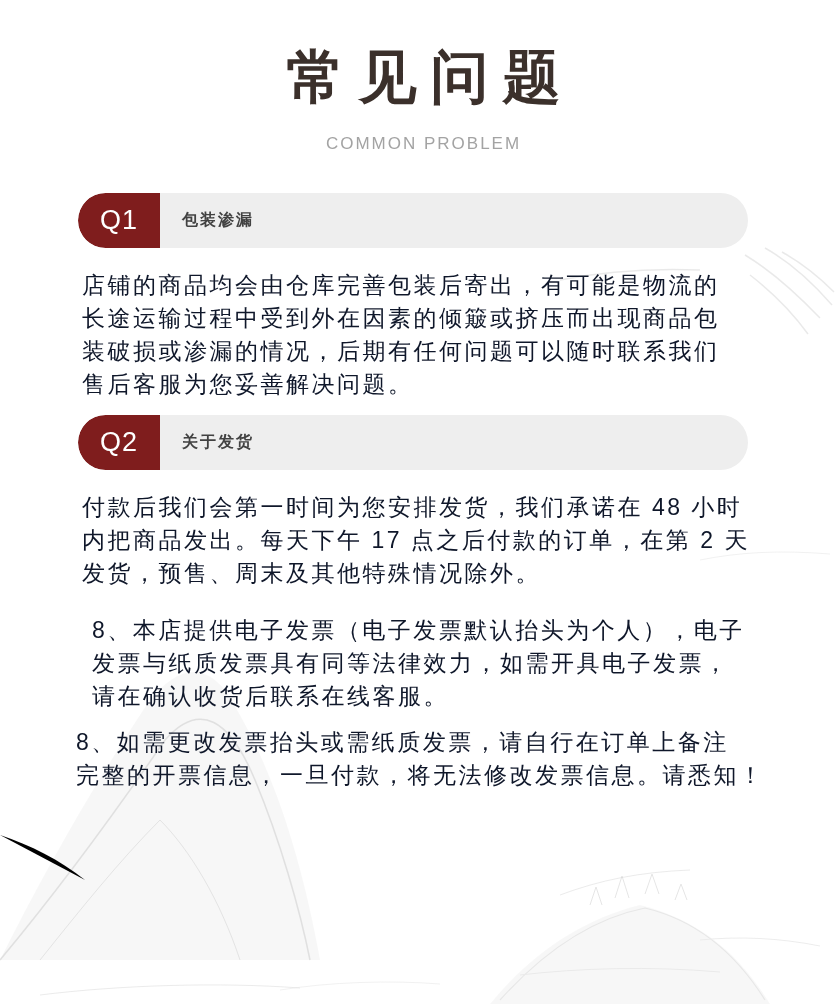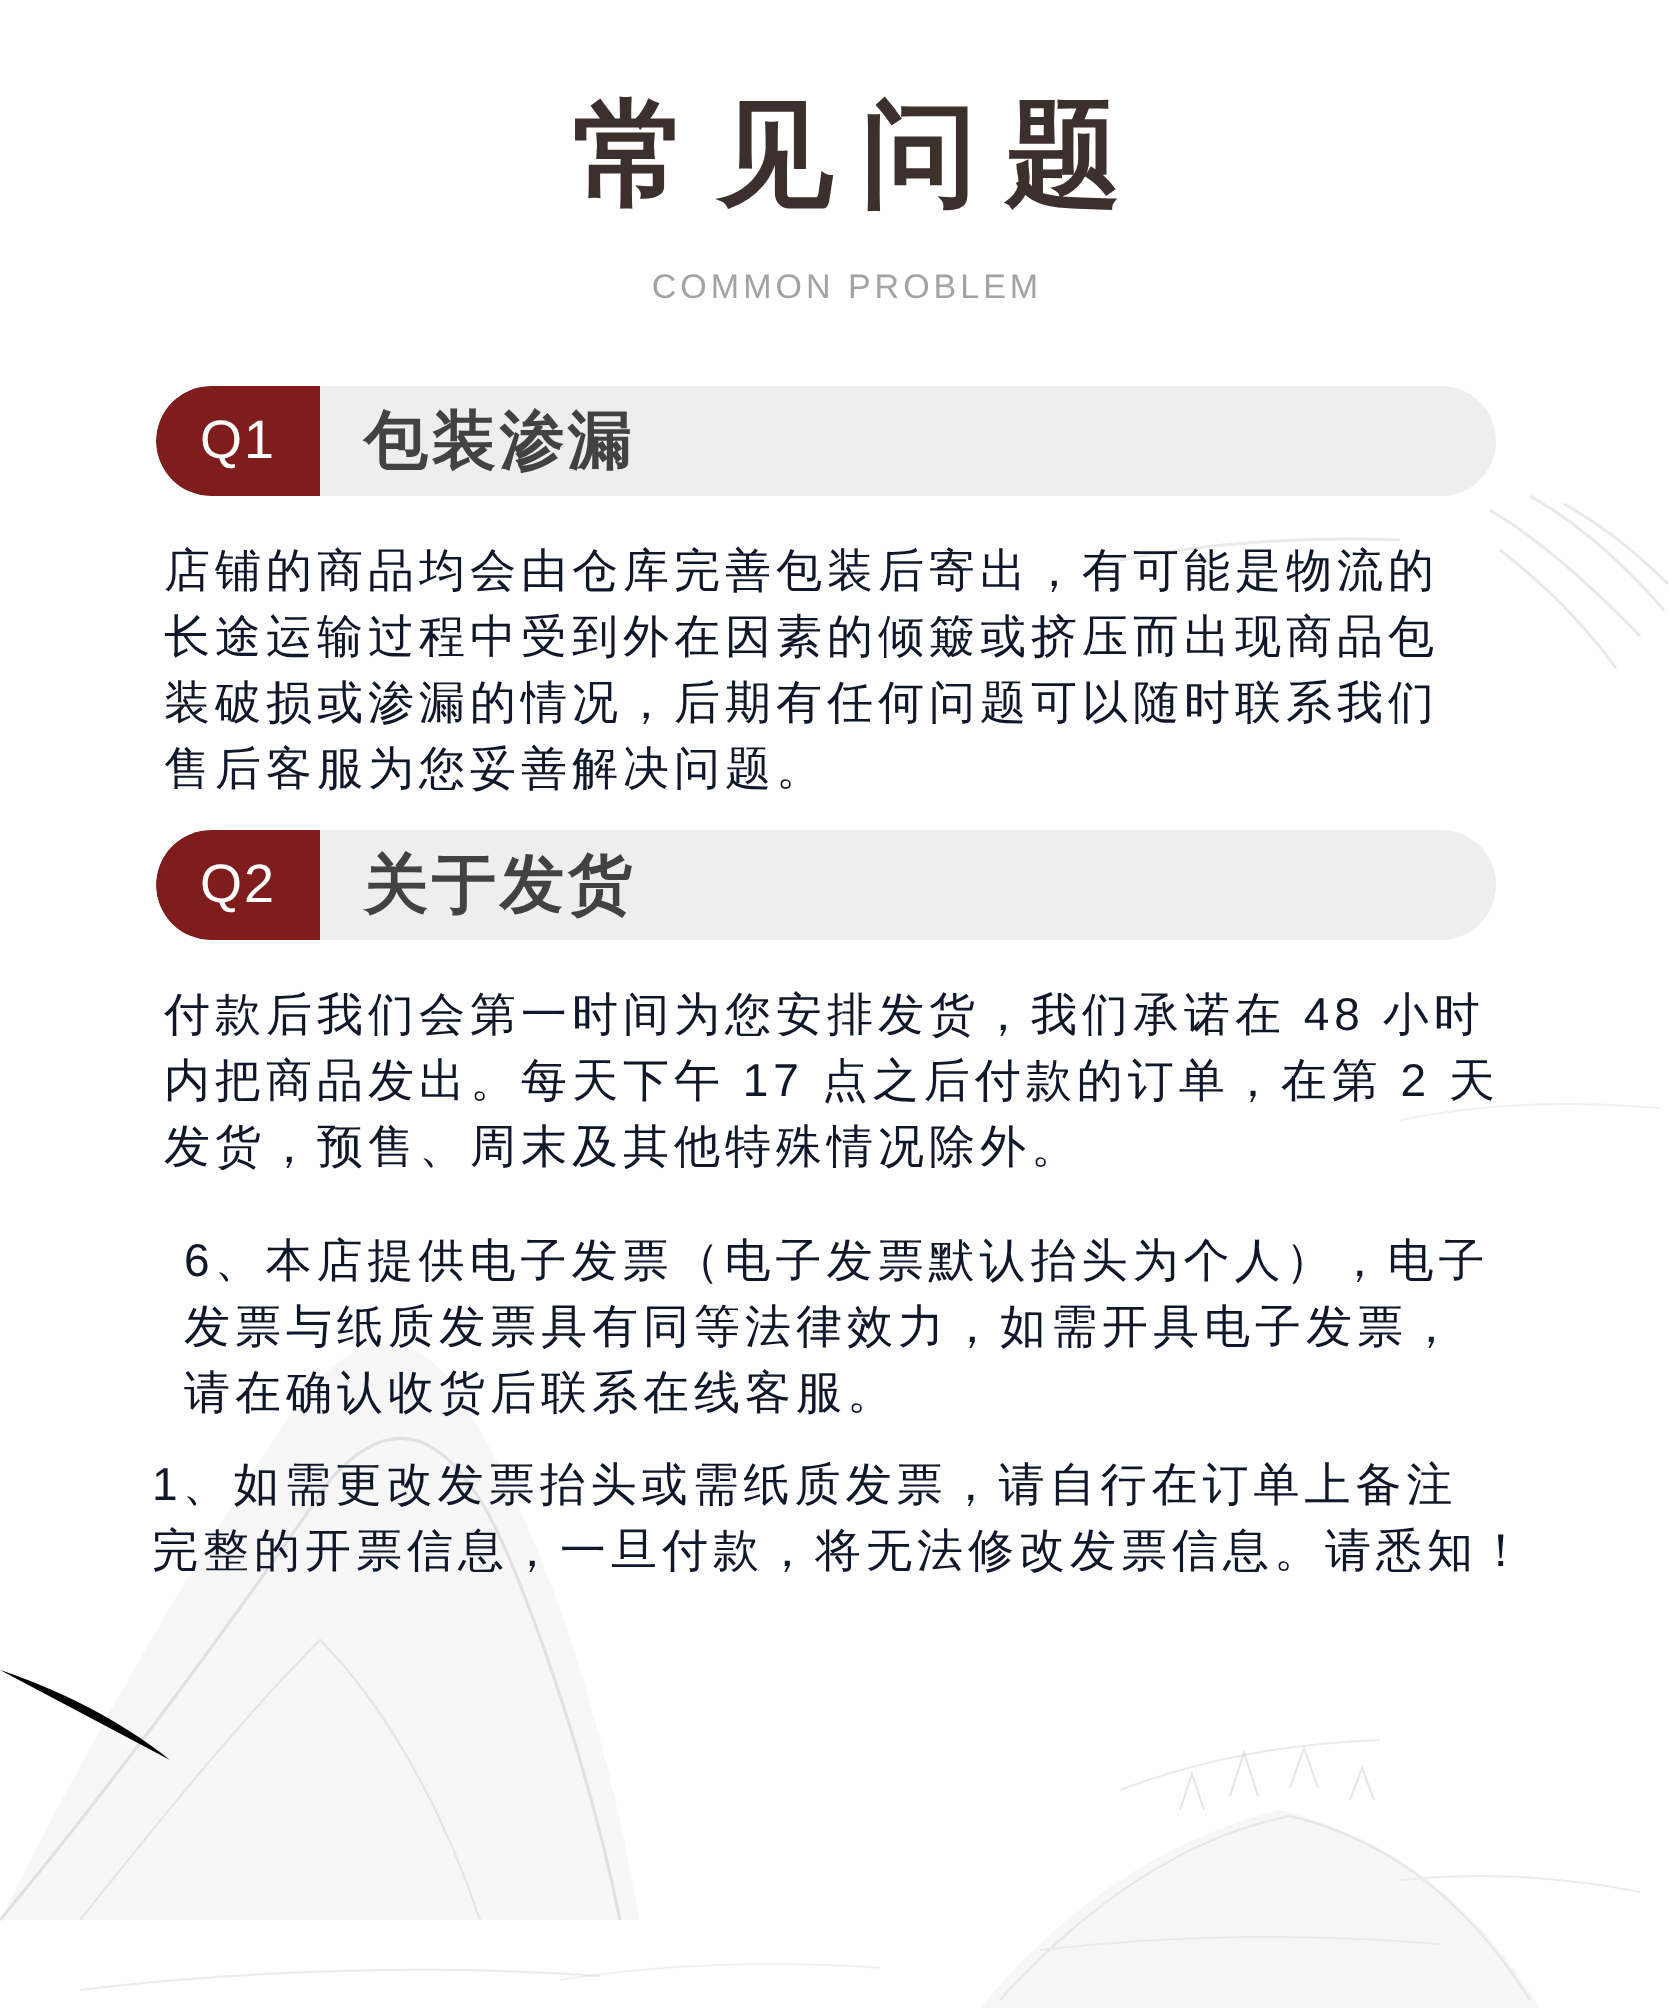--- a/index.html
+++ b/index.html
@@ -67,21 +67,21 @@
     color: #ffffff;
     font-size: 27px;
     font-weight: 400;
     display: flex;
     align-items: center;
     justify-content: center;
     letter-spacing: 1px;
   }
   .q-label {
     margin-left: 22px;
-    font-size: 32px;
+    font-size: 16px;
     font-weight: 600;
     color: #424242;
     letter-spacing: 2px;
   }
 
   
   .answer {
     margin: 21px 0 0 82px;
     width: 690px;
     font-size: 23px;
@@ -162,20 +162,20 @@
     <div class="faq-bar q2">
       <div class="q-badge">Q2</div>
       <div class="q-label">关于发货</div>
     </div>
     <p class="answer">付款后我们会第一时间为您安排发货，我们承诺在 48 小时
 内把商品发出。每天下午 17 点之后付款的订单，在第 2 天
 发货，预售、周末及其他特殊情况除外。</p>
   </div>
 
   <div class="faq-section">
-    <p class="answer item-1">6、本店提供电子发票（电子发票默认抬头为个人），电子
+    <p class="answer item-1">8、本店提供电子发票（电子发票默认抬头为个人），电子
 发票与纸质发票具有同等法律效力，如需开具电子发票，
 请在确认收货后联系在线客服。</p>
-    <p class="answer item-2">1、如需更改发票抬头或需纸质发票，请自行在订单上备注
+    <p class="answer item-2">8、如需更改发票抬头或需纸质发票，请自行在订单上备注
 完整的开票信息，一旦付款，将无法修改发票信息。请悉知！</p>
   </div>
 
 </div>
 
 </body></html>

